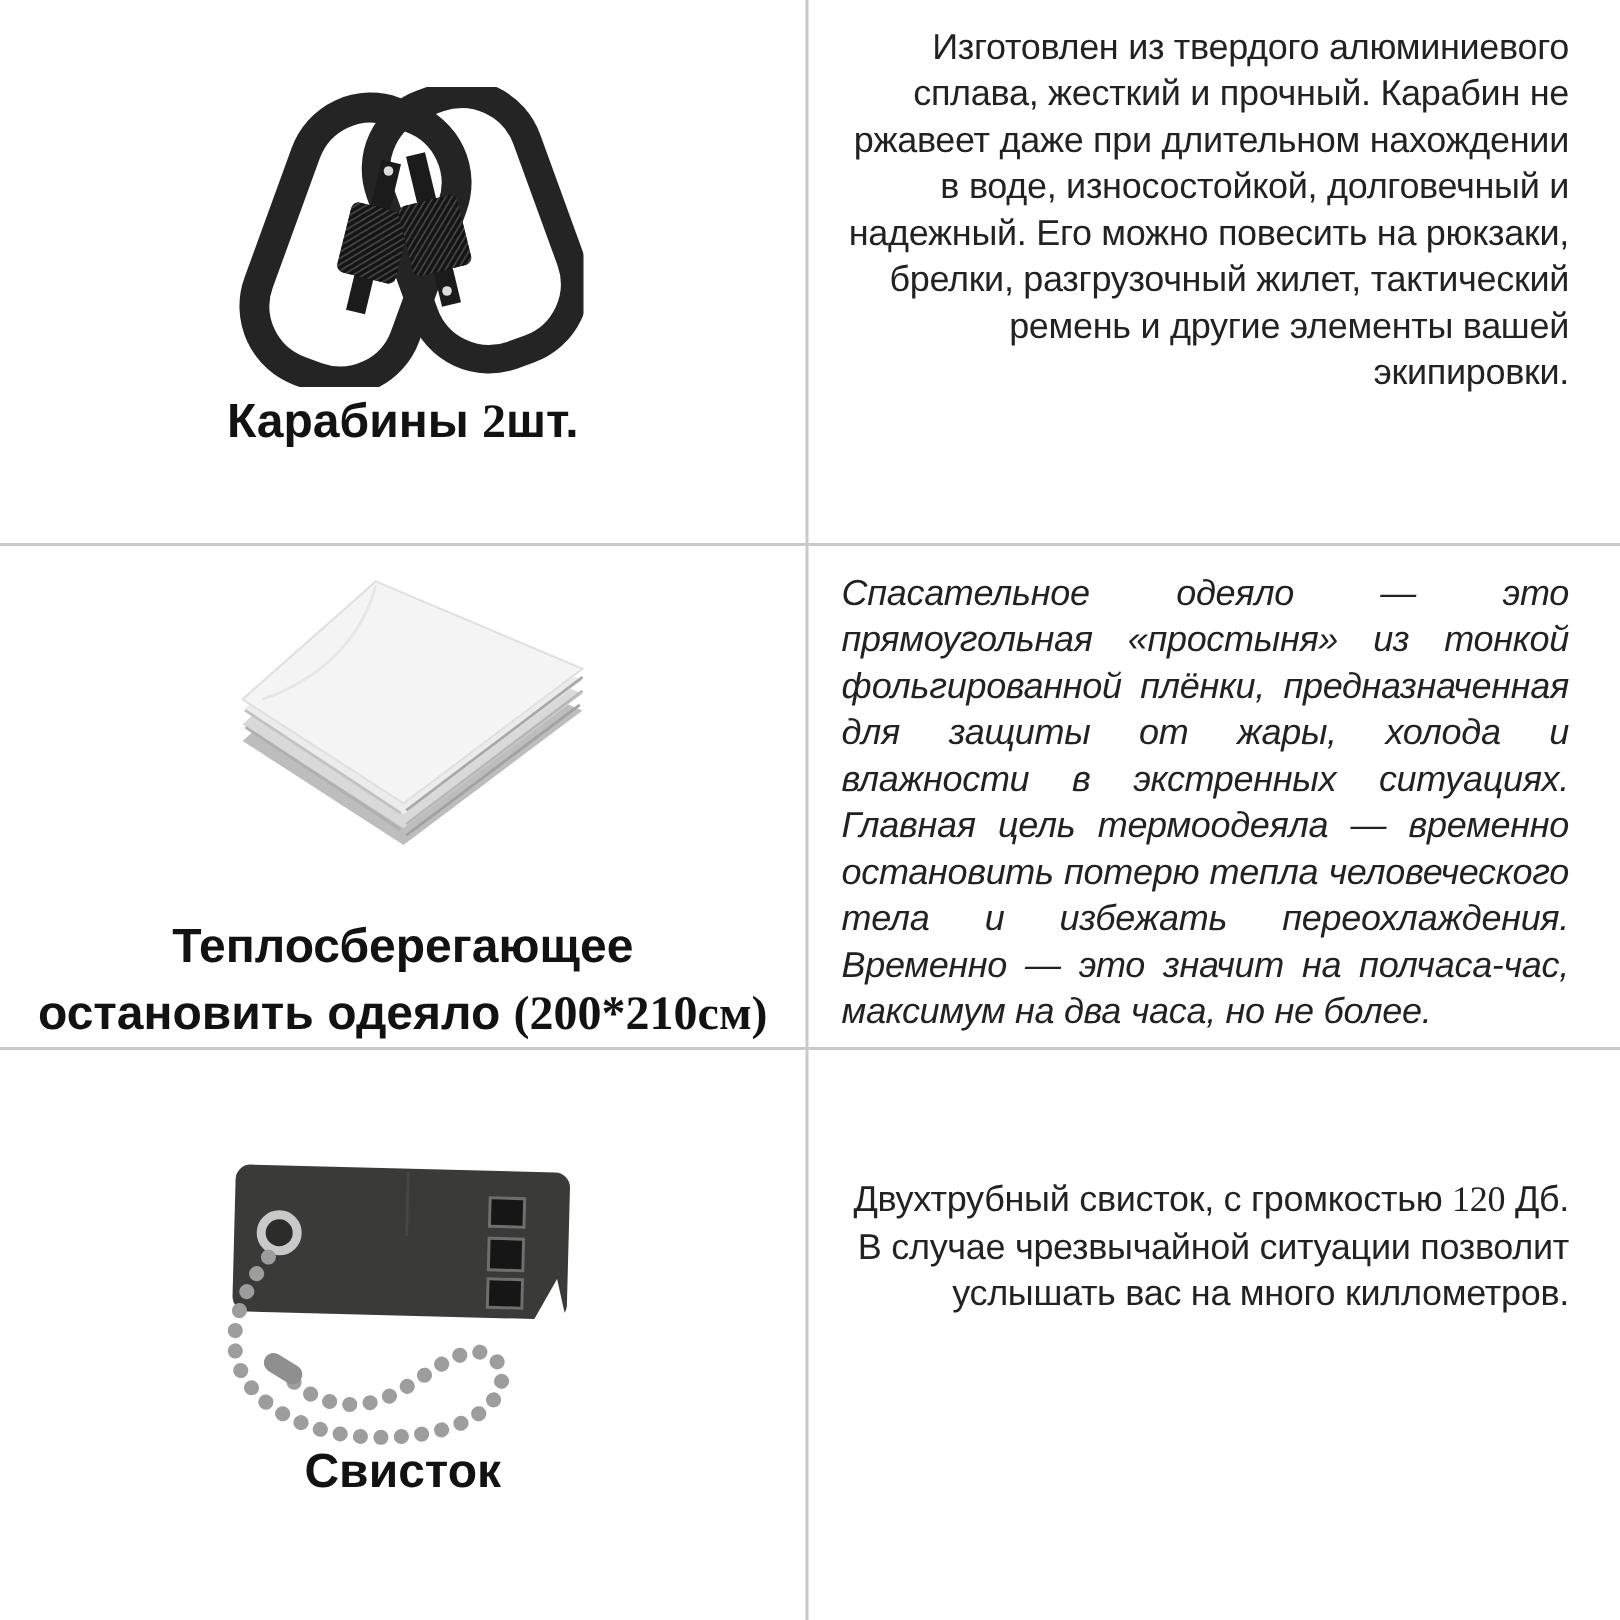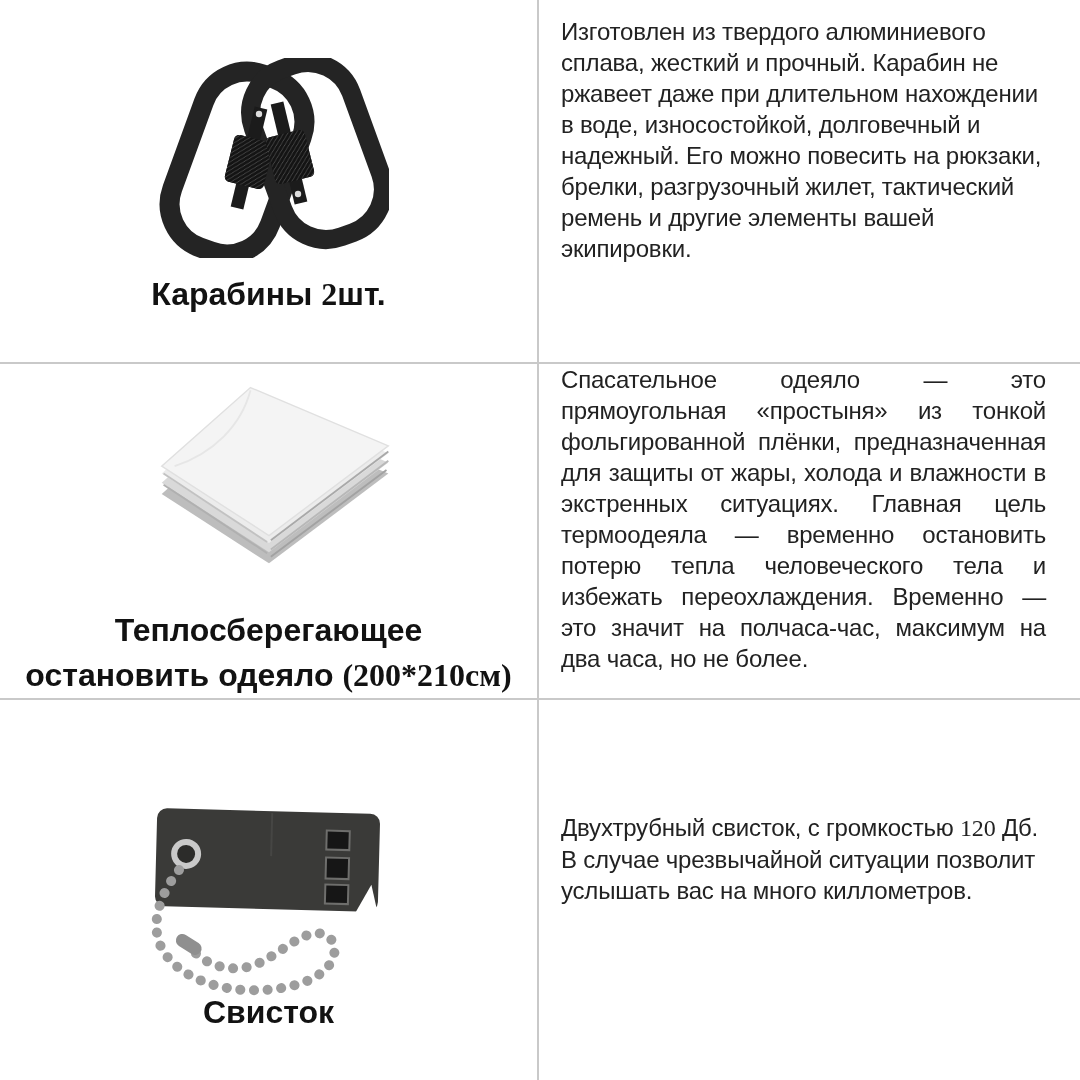--- a/index.html
+++ b/index.html
@@ -25,29 +25,30 @@
     text-align:center;
     white-space:nowrap;
   }
   .serif{font-family:"Liberation Serif",serif;}
   .desc{
     font-size:24px;
     line-height:31px;
     color:#222222;
     padding:0 34px 0 22px;
     letter-spacing:-0.2px;
+    text-align:right;
   }
   .desc p{margin:0;}
   .justify{text-align:justify;}
-  .c1{padding-top:58px;} .c1 .caption{margin-top:14px;}
+  .c1{padding-top:58px;} .c1 .caption{}
   .c2{padding-top:6px;}  .c2 .caption{margin-top:16px;}
-  .c3{padding-top:96px;} .c3 .caption{margin-top:-6px;}
+  .c3{padding-top:64px;} .c3 .caption{margin-top:-6px;}
   .d1{padding-top:16px;}
-  .d2{}
-  .d3{padding-top:112px;}
+  .d2{padding-top:16px;font-style:italic;}
+  .d3{padding-top:84px;}
   svg{display:block;}
 </style>
 </head>
 <body>
 
 <div class="sheet">
 
   <div class="cell img-cell br bb c1">
     <svg width="240" height="200" viewBox="0 0 240 200">
       <defs>

